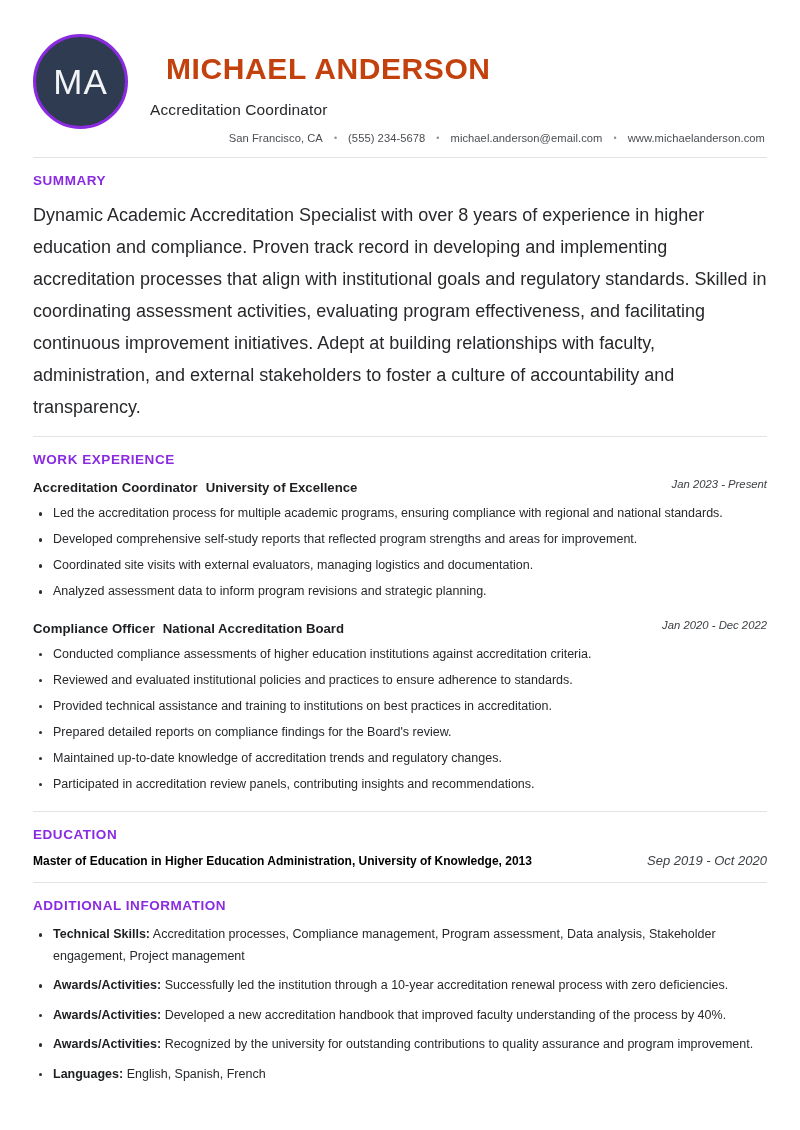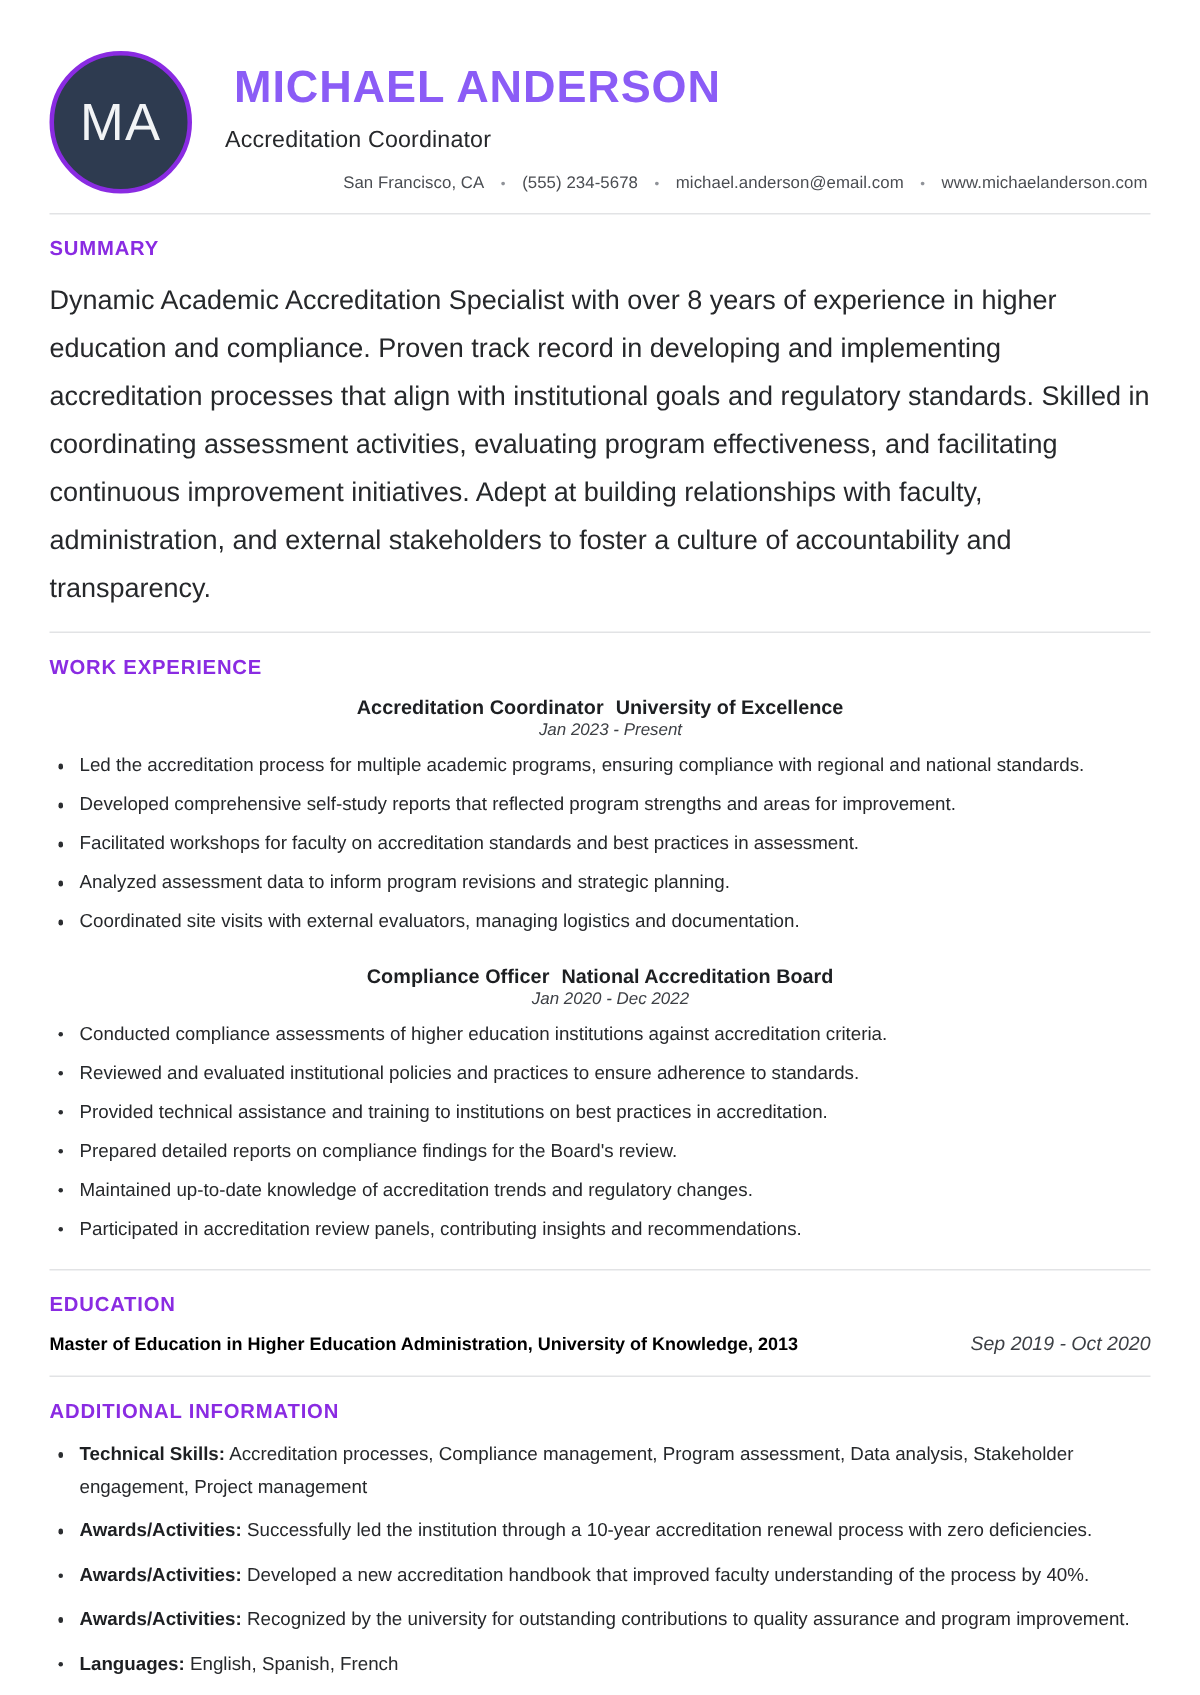--- a/index.html
+++ b/index.html
@@ -49,26 +49,26 @@
     font-weight: 400;
     letter-spacing: 1px;
     line-height: 1;
   }
   .header-text {
     padding-left: 22px;
     padding-top: 6px;
     flex: 1;
   }
   .full-name {
-    color: #8b5cf6;
+    color: #c2410c;
     font-size: 30px;
     font-weight: bold;
     letter-spacing: 0.6px;
     line-height: 1.1;
-    margin: 6px;
+    margin: 16px;
   }
   .job-title {
     font-size: 15.5px;
     color: #26282b;
     font-weight: 400;
     margin-top: 10px;
     letter-spacing: 0.1px;
   }
   .contact-line {
     margin-top: 13px;
@@ -107,24 +107,23 @@
     line-height: 1.78;
     color: #26282b;
     margin-bottom: 13px;
     text-align: left;
   }
 
   
   .entry { margin-bottom: 4px; }
   .entry-head {
     display: flex;
-    align-items: center;
+    align-items: flex-start;
     justify-content: space-between;
     margin-bottom: 7px;
-    flex-direction: column;
   }
   .entry-role {
     font-size: 13.2px;
     font-weight: bold;
     color: #1d1f22;
     letter-spacing: 0.05px;
   }
   .entry-company {
     font-size: 13.2px;
     font-weight: bold;
@@ -249,23 +248,22 @@
     <div class="entry">
       <div class="entry-head">
         <div>
           <span class="entry-role">Accreditation Coordinator</span><span class="entry-company">University of Excellence</span>
         </div>
         <div class="entry-dates">Jan 2023 - Present</div>
       </div>
       <ul class="bullets">
         <li>Led the accreditation process for multiple academic programs, ensuring compliance with regional and national standards.</li>
         <li>Developed comprehensive self-study reports that reflected program strengths and areas for improvement.</li>
-        <li>Facilitated workshops for faculty on accreditation standards and best practices in assessment.</li>
+        <li>Coordinated site visits with external evaluators, managing logistics and documentation.</li>
         <li>Analyzed assessment data to inform program revisions and strategic planning.</li>
-        <li>Coordinated site visits with external evaluators, managing logistics and documentation.</li>
       </ul>
     </div>
 
     <div class="entry exp-block-2">
       <div class="entry-head">
         <div>
           <span class="entry-role">Compliance Officer</span><span class="entry-company">National Accreditation Board</span>
         </div>
         <div class="entry-dates">Jan 2020 - Dec 2022</div>
       </div>

